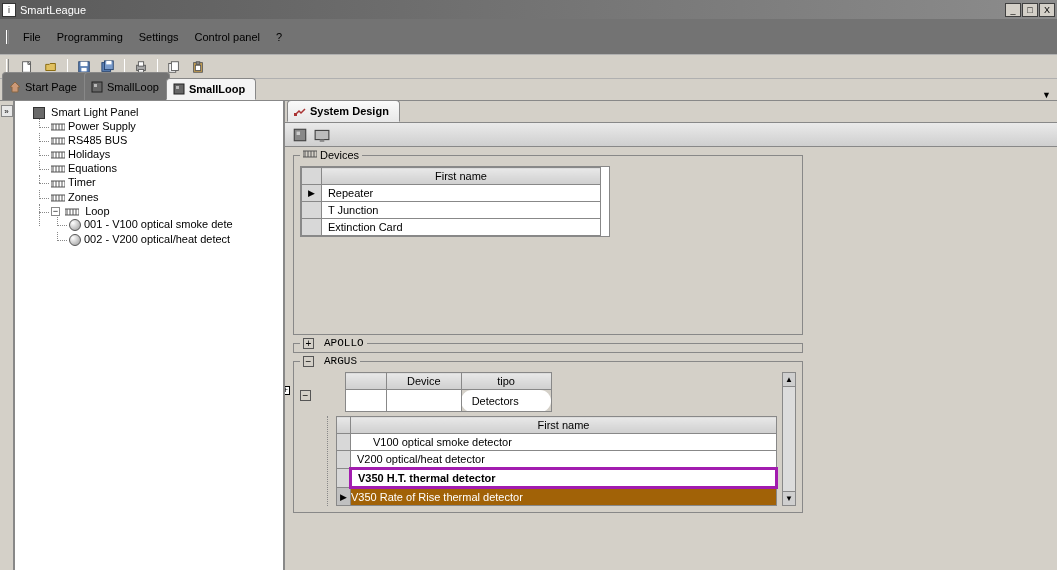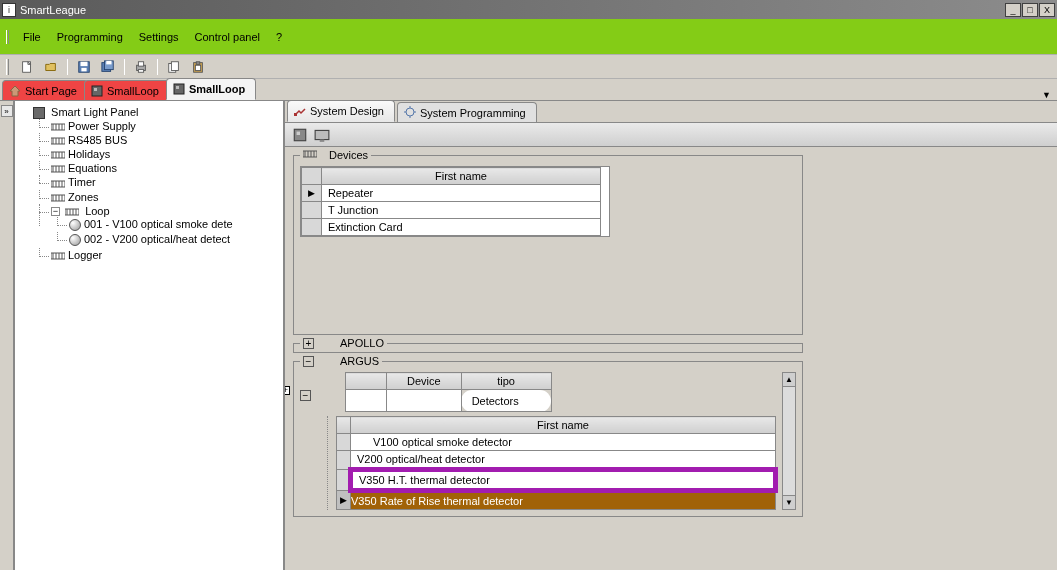--- a/index.html
+++ b/index.html
@@ -5,34 +5,34 @@
 * { box-sizing: border-box; font-family: Tahoma, Arial, sans-serif; font-size: 11px; }
 body { margin: 0; background: #d4d0c8; width: 1057px; height: 570px; overflow: hidden; color: #000; }
 
 
 .titlebar { height: 19px; background: linear-gradient(90deg,#5a5a5a,#8c8c8c); display:flex; align-items:center; color:#fff; padding:0 2px; }
 .titlebar .app-icon { width:14px; height:14px; background:#fff; color:#333; display:inline-flex; align-items:center; justify-content:center; font-size:9px; margin-right:4px; border:1px solid #333;}
 .titlebar .win-btns { margin-left:auto; display:flex; gap:1px;}
 .titlebar .win-btn { width:16px; height:14px; background:#d4d0c8; border:1px solid #404040; display:flex; align-items:center; justify-content:center; font-size:9px; color:#000;}
 
 
-.menubar { height:36px; background:#84cc16; border-bottom:1px solid #b0b0b0; display:flex; align-items:center; padding:0 6px; }
+.menubar { height:36px; background:#737373; border-bottom:1px solid #b0b0b0; display:flex; align-items:center; padding:0 6px; }
 .menubar .grip { width:3px; height:14px; border-left:1px solid #fff; border-right:1px solid #888; margin-right:6px;}
 .menubar span { padding:2px 8px; }
 
 
 .toolbar { height:24px; background:#d4d0c8; border-bottom:1px solid #b0b0b0; display:flex; align-items:center; padding:0 6px; gap:4px; }
 .toolbar .grip {width:3px; height:16px; border-left:1px solid #fff; border-right:1px solid #888; margin-right:4px;}
 .toolbar .tbtn { width:20px; height:20px; border:1px solid transparent; display:flex; align-items:center; justify-content:center; }
 .toolbar .tbtn svg { width:14px; height:14px; }
 .toolbar .sep { width:1px; height:16px; background:#a0a0a0; border-right:1px solid #fff; margin:0 2px;}
 
 
 .doctabs-row { height:22px; background:#d4d0c8; border-bottom:1px solid #888; display:flex; align-items:flex-end; padding-left:2px; position:relative;}
-.doctab { height:20px; padding:0 10px 0 6px; border:1px solid #888; border-bottom:none; border-top-left-radius:4px; border-top-right-radius:4px; background:#ef4444; display:flex; align-items:center; gap:4px; margin-right:-4px; position:relative;}
+.doctab { height:28px; padding:0 10px 0 6px; border:1px solid #888; border-bottom:none; border-top-left-radius:4px; border-top-right-radius:4px; background:#737373; display:flex; align-items:center; gap:4px; margin-right:-4px; position:relative;}
 .doctab.active { background:#f4f4f4; height:22px; z-index:2; border-bottom:1px solid #f4f4f4; font-weight:bold;}
 .doctab .tab-icon { width:12px; height:12px; display:inline-block; }
 .doctabs-row .dropdown { margin-left:auto; margin-right:6px; font-size:9px;}
 
 
 .main { display:flex; height:calc(570px - 19px - 20px - 24px - 22px); }
 .collapse-bar { width:14px; background:#d4d0c8; border-right:1px solid #888; display:flex; align-items:flex-start; justify-content:center; padding-top:4px;}
 .collapse-btn { width:12px; height:12px; border:1px solid #888; background:#e8e8e8; display:flex; align-items:center; justify-content:center; font-size:8px;}
 
 
@@ -44,29 +44,29 @@
 .tree > ul > li::before, .tree > ul > li::after { display:none;}
 .tree .expander { display:inline-block; width:9px; height:9px; border:1px solid #888; background:#fff; text-align:center; line-height:7px; font-size:9px; margin-right:2px; vertical-align:middle;}
 .tree .node-icon { display:inline-block; width:14px; height:10px; vertical-align:middle; margin-right:3px;}
 .tree .panel-icon { width:12px; height:12px; background:#6a6a6a; border:1px solid #333; vertical-align:middle;}
 .tree .bus-icon svg{ width:14px; height:10px;}
 .tree .globe-icon { width:12px;height:12px; border-radius:50%; background: radial-gradient(circle at 30% 30%, #fff, #999); border:1px solid #555; vertical-align:middle;}
 
 
 .workarea { flex:1; background:#d4d0c8; border-left:1px solid #888; display:flex; flex-direction:column; overflow:hidden;}
 .work-tabs { height:22px; display:flex; align-items:flex-end; border-bottom:1px solid #888; padding-left:2px; background:#d4d0c8;}
-.work-tab { height:20px; padding:0 10px 0 6px; border:1px solid #888; border-bottom:none; border-top-left-radius:4px; border-top-right-radius:4px; background:#e0e0e0; display:flex; align-items:center; gap:4px; margin-right:2px;}
+.work-tab { height:20px; padding:0 10px 0 6px; border:1px solid #888; border-bottom:none; border-top-left-radius:4px; border-top-right-radius:4px; background:#e0e0e0; display:flex; align-items:center; gap:4px; margin-right:2px;font-weight:bold;}
 .work-tab.active { background: linear-gradient(#fafafa,#e8e8e8); height:22px; border-bottom:1px solid #e8e8e8;}
 .work-tool { height:24px; background: linear-gradient(#eaeaea,#cfcfcf); border-bottom:1px solid #888; display:flex; align-items:center; padding:0 6px; gap:4px;}
 .work-tool .tbtn{ width:18px; height:18px; border:1px solid transparent;}
 .work-body { flex:1; overflow:auto; padding:8px; position:relative;}
 
 
 .groupbox { border:1px solid #888; padding:10px 6px 6px; position:relative; background:#d4d0c8; margin-bottom:8px;}
-.groupbox .legend { position:absolute; top:-7px; left:6px; background:#d4d0c8; padding:0 3px; display:flex; align-items:center; gap:12px;}
+.groupbox .legend { position:absolute; top:-7px; left:6px; background:#d4d0c8; padding:0 3px; display:flex; align-items:center; gap:3px;}
 .groupbox .legend .expand-sq { width:11px; height:11px; background:#d4d0c8; border:1px solid #555; display:inline-flex; align-items:center; justify-content:center; font-size:10px; line-height:9px;}
 
 
 .grid { border:1px solid #888; background:#fff; }
 .grid table { border-collapse:collapse; width:300px;}
 .grid th { background: linear-gradient(#e8e8e8,#cfcfcf); border:1px solid #888; padding:2px 6px; font-weight:normal; text-align:center;}
 .grid td { border:1px solid #888; padding:2px 6px; background:#fff;}
 .grid .row-head { width:12px; background:#d8d8d8; border:1px solid #888; text-align:center; font-size:9px;}
 
 
@@ -80,21 +80,21 @@
 .argus-dev-table td.icon-cell { width:40px; text-align:center; background:#fff;}
 
 .argus-combined-wrap { display:flex; align-items:flex-start; }
 .argus-vscroll { width:14px; align-self:stretch; background:#dcdcdc; border:1px solid #888; margin-left:4px; display:flex; flex-direction:column;}
 .argus-vscroll .arrow{ height:14px; border-bottom:1px solid #888; background:#cfcfcf; display:flex; align-items:center; justify-content:center; font-size:8px;}
 .argus-vscroll .arrow.bottom{border-top:1px solid #888; border-bottom:none; margin-top:auto;}
 
 
 .cursor { position:absolute; left:283px; top:313px; pointer-events:none; z-index:100;}
 .cursor svg{ width:16px; height:22px;}
-.apollo-box .legend .lbl, .argus-box .legend .lbl { margin-left:14px;}
+.apollo-box .legend .lbl, .argus-box .legend .lbl { margin-left:7px;font-family:Liberation Mono, monospace;}
 .sub-tree-wrap { margin-left:22px; margin-top:4px;}
 </style>
 </head>
 <body>
 
 <div class="titlebar">
   <span class="app-icon">i</span>
   <span>SmartLeague</span>
   <div class="win-btns">
     <div class="win-btn">_</div>
@@ -250,48 +250,34 @@
                     <line x1="5" y1="2" x2="5" y2="8" stroke="#555"></line>
                     <line x1="8" y1="2" x2="8" y2="8" stroke="#555"></line>
                     <line x1="11" y1="2" x2="11" y2="8" stroke="#555"></line>
                   </svg></span>
               <span>Loop</span>
               <ul>
                 <li><span class="node-icon globe-icon"></span><span>001 - V100 optical smoke dete</span></li>
                 <li><span class="node-icon globe-icon"></span><span>002 - V200 optical/heat detect</span></li>
               </ul>
             </li>
-            <li><span class="node-icon bus-icon"><svg viewBox="0 0 14 10">
-                    <rect x="0" y="2" width="14" height="6" fill="none" stroke="#555"></rect>
-                    <line x1="2" y1="2" x2="2" y2="8" stroke="#555"></line>
-                    <line x1="5" y1="2" x2="5" y2="8" stroke="#555"></line>
-                    <line x1="8" y1="2" x2="8" y2="8" stroke="#555"></line>
-                    <line x1="11" y1="2" x2="11" y2="8" stroke="#555"></line>
-                  </svg></span><span>Logger</span></li>
           </ul>
         </li>
       </ul>
     </div>
   </div>
 
   <div class="workarea">
     <div class="work-tabs">
       <div class="work-tab active">
         <span><svg width="12" height="12" viewBox="0 0 12 12">
               <path d="M1 11 L5 7 L7 9 L11 5" fill="none" stroke="#a33" stroke-width="1.5"></path>
               <rect x="0" y="9" width="3" height="3" fill="#a33"></rect>
             </svg></span>
         <span>System Design</span>
-      </div>
-      <div class="work-tab">
-        <span><svg width="12" height="12" viewBox="0 0 12 12">
-              <circle cx="6" cy="6" r="4" fill="none" stroke="#57a"></circle>
-              <path d="M6 2 L6 0 M6 12 L6 10 M2 6 L0 6 M12 6 L10 6" stroke="#57a"></path>
-            </svg></span>
-        <span>System Programming</span>
       </div>
     </div>
     <div class="work-tool">
       <div class="tbtn"><svg viewBox="0 0 14 14">
             <rect x="2" y="2" width="10" height="10" fill="#888" stroke="#444"></rect>
             <rect x="4" y="4" width="3" height="3" fill="#ccc"></rect>
           </svg></div>
       <div class="tbtn"><svg viewBox="0 0 14 14">
             <rect x="1" y="3" width="12" height="8" fill="#bbb" stroke="#444"></rect>
             <rect x="5" y="11" width="4" height="2" fill="#888"></rect>
@@ -384,21 +370,21 @@
                     <tr>
                           <td class="row-head" style="background:#d8d8d8;border:1px solid #888;"></td>
                           <td style="border:1px solid #888; background:#fff; padding:2px 22px;">V100 optical smoke detector</td>
                         </tr>
                     <tr>
                           <td class="row-head" style="background:#d8d8d8;border:1px solid #888;"></td>
                           <td style="border:1px solid #888; background:#fff; padding:2px 6px;">V200 optical/heat detector</td>
                         </tr>
                     <tr>
                           <td class="row-head" style="background:#d8d8d8;border:1px solid #888;"></td>
-                          <td style="border:5px solid #a21caf; background:#fff; padding:2px 6px;">V350 H.T. thermal detector</td>
+                          <td style="border:3px solid #a21caf; background:#fff; padding:2px 6px;font-weight:bold;">V350 H.T. thermal detector</td>
                         </tr>
                     <tr class="selected">
                           <td class="row-head" style="background:#c0c0c0;border:1px solid #888; text-align:center; font-size:9px;">▶</td>
                           <td style="border:1px solid #888; background:#a16207; color:#fff; padding:2px 0;">V350 Rate of Rise thermal detector</td>
                         </tr>
                   </tbody>
                     </table>
                 </div>
               </div>
             </div>

